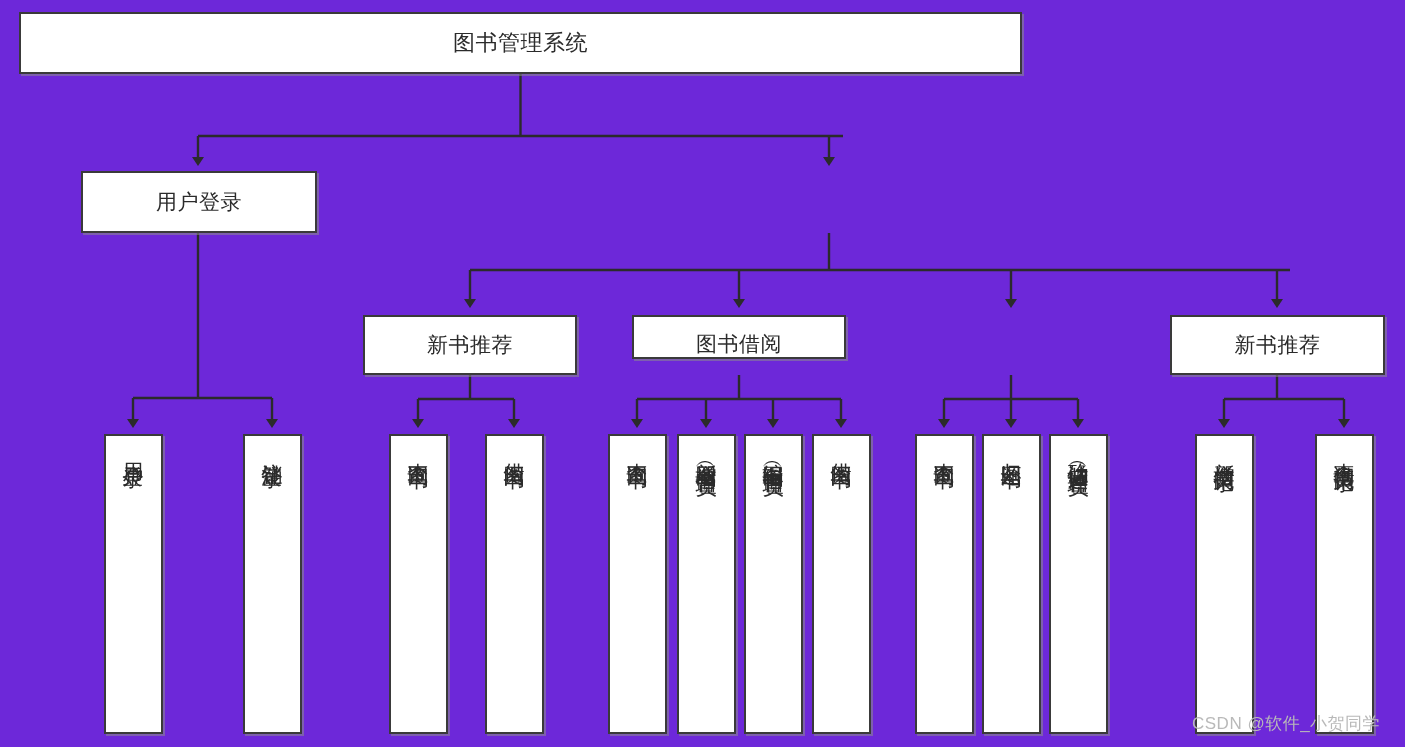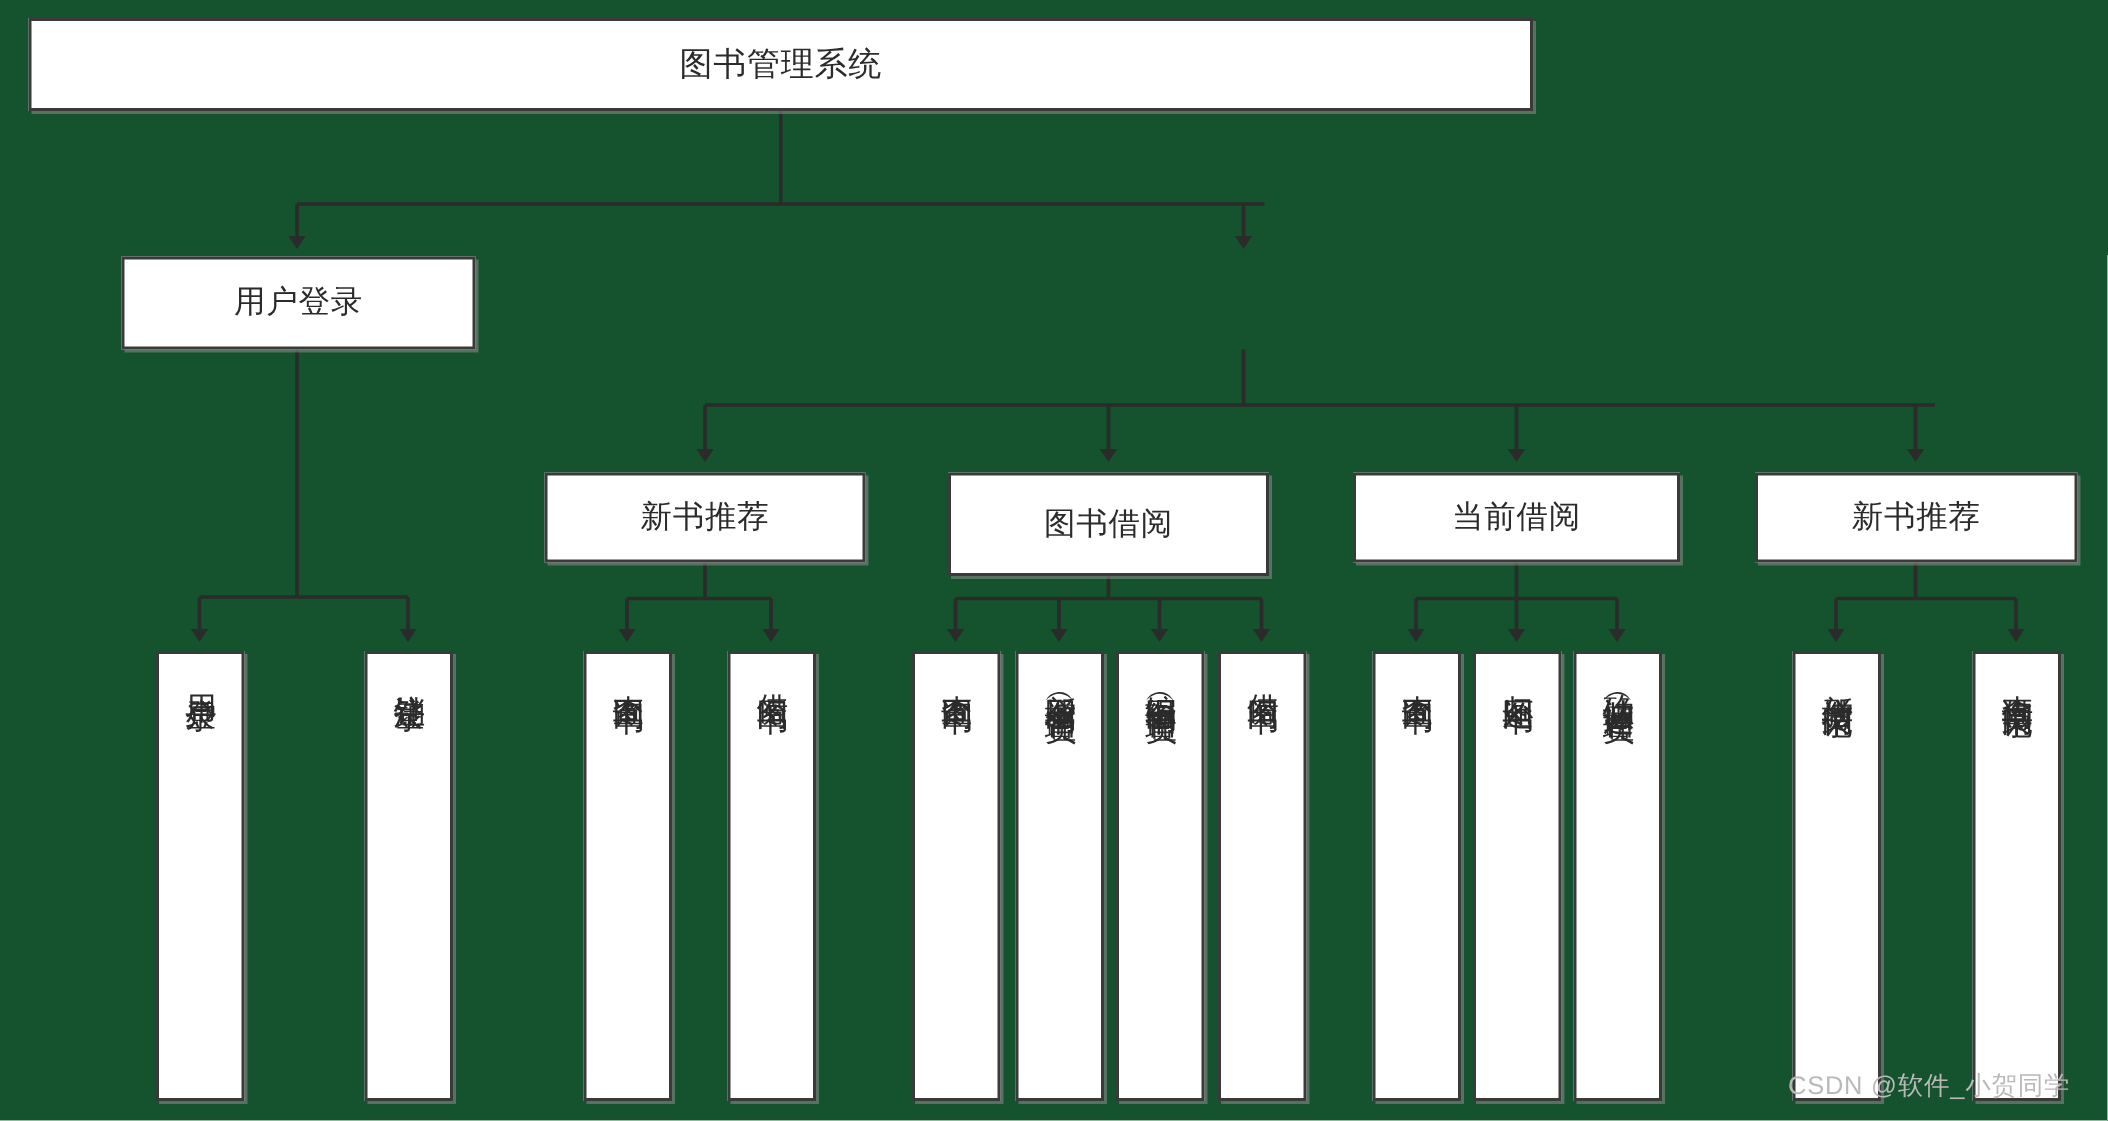--- a/index.html
+++ b/index.html
@@ -8,21 +8,21 @@
     padding: 0;
     background: #ffffff;
   }
   body {
     font-family: "Liberation Sans", "DejaVu Sans", sans-serif;
   }
   #diagram-root {
     position: relative;
     width: 1405px;
     height: 747px;
-    background: #14532d;
+    background: #6d28d9;
     overflow: hidden;
   }
   #edge-layer {
     position: absolute;
     left: 0;
     top: 0;
     width: 1405px;
     height: 747px;
     pointer-events: none;
   }
@@ -132,25 +132,22 @@
     <span class="node-label">图书管理系统</span>
   </div>
 
   <div class="node horizontal" style="left:81px; top:171px; width:236px; height:62px;">
     <span class="node-label">用户登录</span>
   </div>
 
   <div class="node horizontal" style="left:363px; top:315px; width:214px; height:60px;">
     <span class="node-label">新书推荐</span>
   </div>
-  <div class="node horizontal" style="left:632px; top:315px; width:214px; height:69px;">
+  <div class="node horizontal" style="left:632px; top:315px; width:214px; height:44px;align-items:flex-end;">
     <span class="node-label">图书借阅</span>
-  </div>
-  <div class="node horizontal" style="left:902px; top:315px; width:218px; height:60px;">
-    <span class="node-label">当前借阅</span>
   </div>
   <div class="node horizontal" style="left:1170px; top:315px; width:215px; height:60px;">
     <span class="node-label">新书推荐</span>
   </div>
 
   <div class="node vertical" style="left:104px; top:434px; width:59px; height:300px;">
     <span class="node-label">用户登录</span>
   </div>
   <div class="node vertical" style="left:243px; top:434px; width:59px; height:300px;">
     <span class="node-label">注销登录</span>

